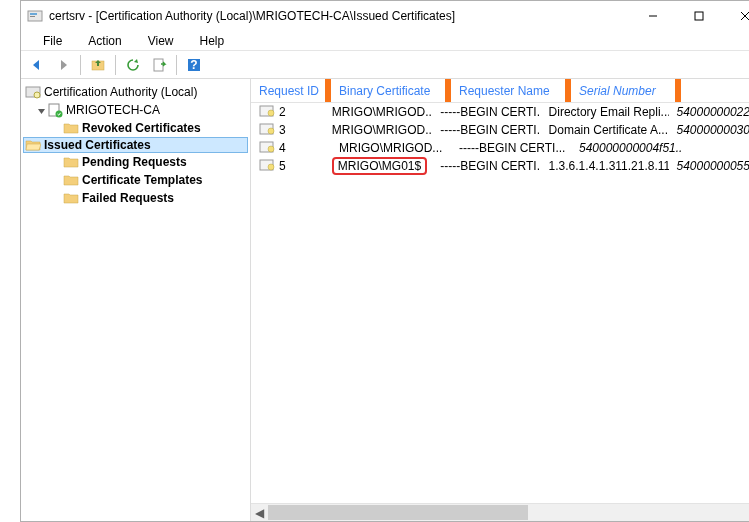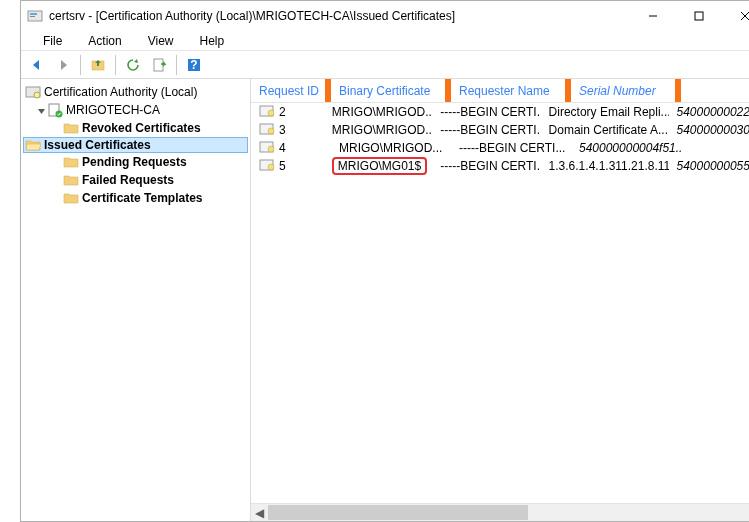--- a/index.html
+++ b/index.html
@@ -202,31 +202,31 @@
                     <span>Pending Requests</span>
                   </div>
                     </li>
                   <li>
                       <div class="row indent2">
                     <span class="icon">
                           <svg viewBox="0 0 16 16">
                             <path d="M1 4 L6 4 L7 5 L15 5 L15 13 L1 13 Z" class="folder"></path>
                           </svg>
                         </span>
+                    <span>Certificate Templates</span>
+                  </div>
+                    </li>
+                  <li>
+                      <div class="row indent2">
+                    <span class="icon">
+                          <svg viewBox="0 0 16 16">
+                            <path d="M1 4 L6 4 L7 5 L15 5 L15 13 L1 13 Z" class="folder"></path>
+                          </svg>
+                        </span>
                     <span>Failed Requests</span>
-                  </div>
-                    </li>
-                  <li>
-                      <div class="row indent2">
-                    <span class="icon">
-                          <svg viewBox="0 0 16 16">
-                            <path d="M1 4 L6 4 L7 5 L15 5 L15 13 L1 13 Z" class="folder"></path>
-                          </svg>
-                        </span>
-                    <span>Certificate Templates</span>
                   </div>
                     </li>
                 </ul>
               </li>
             </ul>
           </li>
         </ul>
       </div>
     </div>
 

